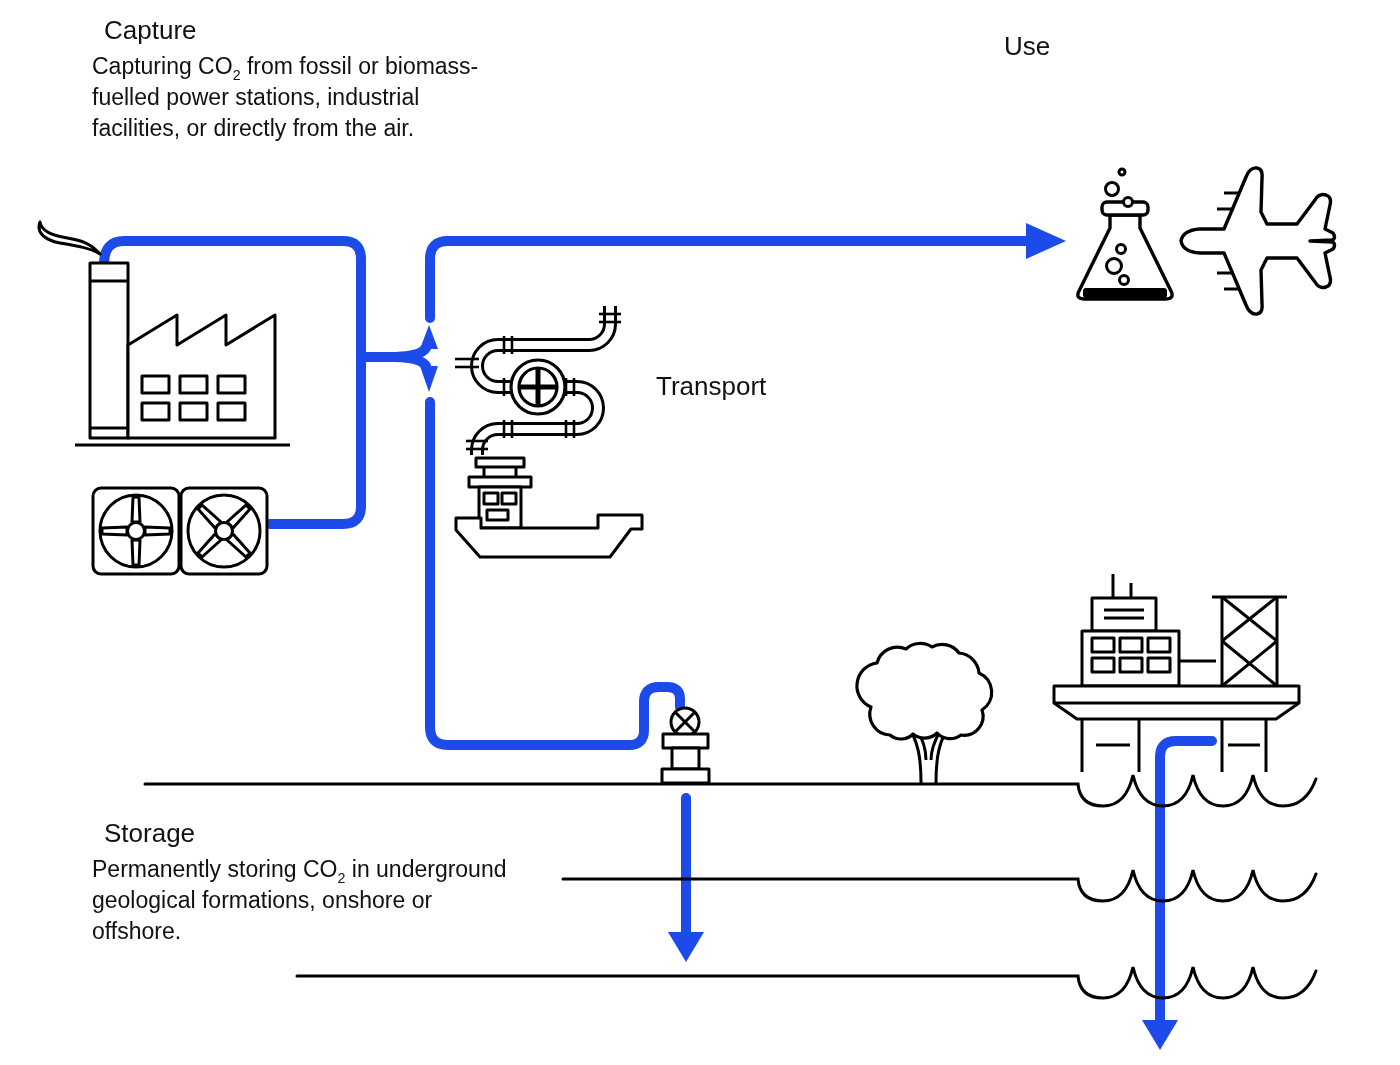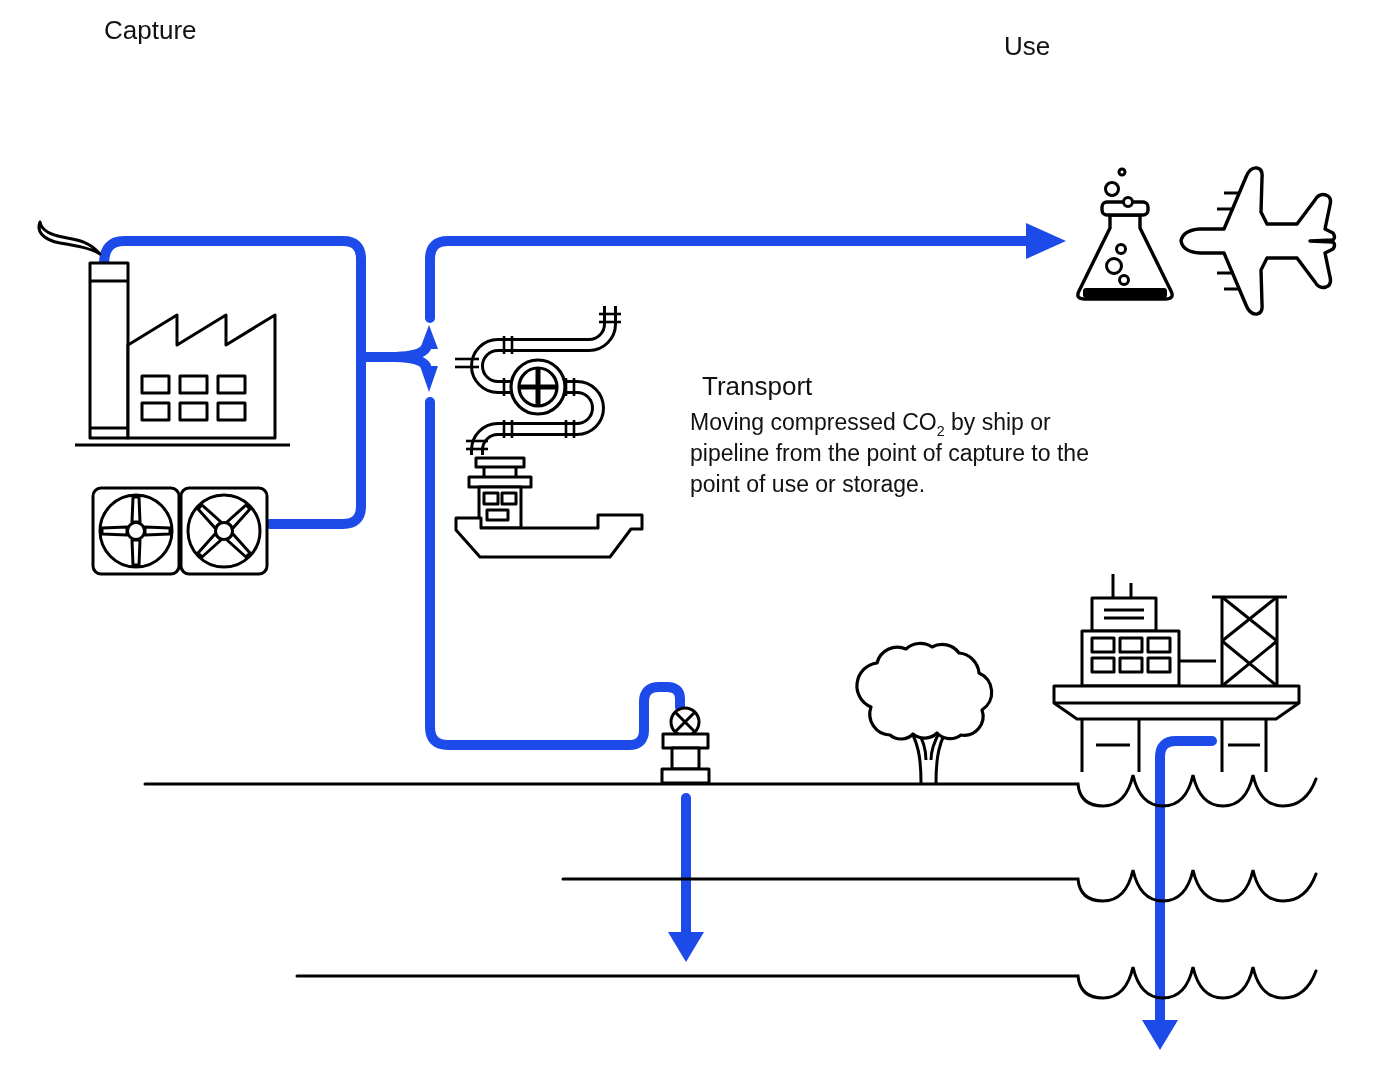--- a/index.html
+++ b/index.html
@@ -200,25 +200,29 @@
         <line x1="1222" y1="719" x2="1222" y2="772"></line>
         <line x1="1266" y1="719" x2="1266" y2="772"></line>
         <line x1="1096" y1="745" x2="1130" y2="745"></line>
         <line x1="1228" y1="745" x2="1260" y2="745"></line>
       </g>
     </g>
   </svg>
 
   <div class="label" style="left:92px;top:14px;width:420px">
     <div class="heading">Capture</div>
+    <div class="body">Capturing CO<sub>2</sub> from fossil or biomass-fuelled power stations, industrial facilities, or directly from the air.</div>
   </div>
 
   <div class="label" style="left:992px;top:30px;width:390px">
     <div class="heading">Use</div>
   </div>
 
-  <div class="label" style="left:690px;top:370px;width:435px">
+  <div class="label" style="left:644px;top:370px;width:435px">
     <div class="heading">Transport</div>
-    <div class="body">Moving compressed CO<sub>2</sub> by ship or pipeline from the point of capture to the point of use or storage.</div>
-  </div>
-
+  </div>
+
+  <div class="label" style="left:92px;top:817px;width:425px">
+    <div class="heading">Storage</div>
+    <div class="body">Permanently storing CO<sub>2</sub> in underground geological formations, onshore or offshore.</div>
+  </div>
 
 </div>
 
 </body></html>

